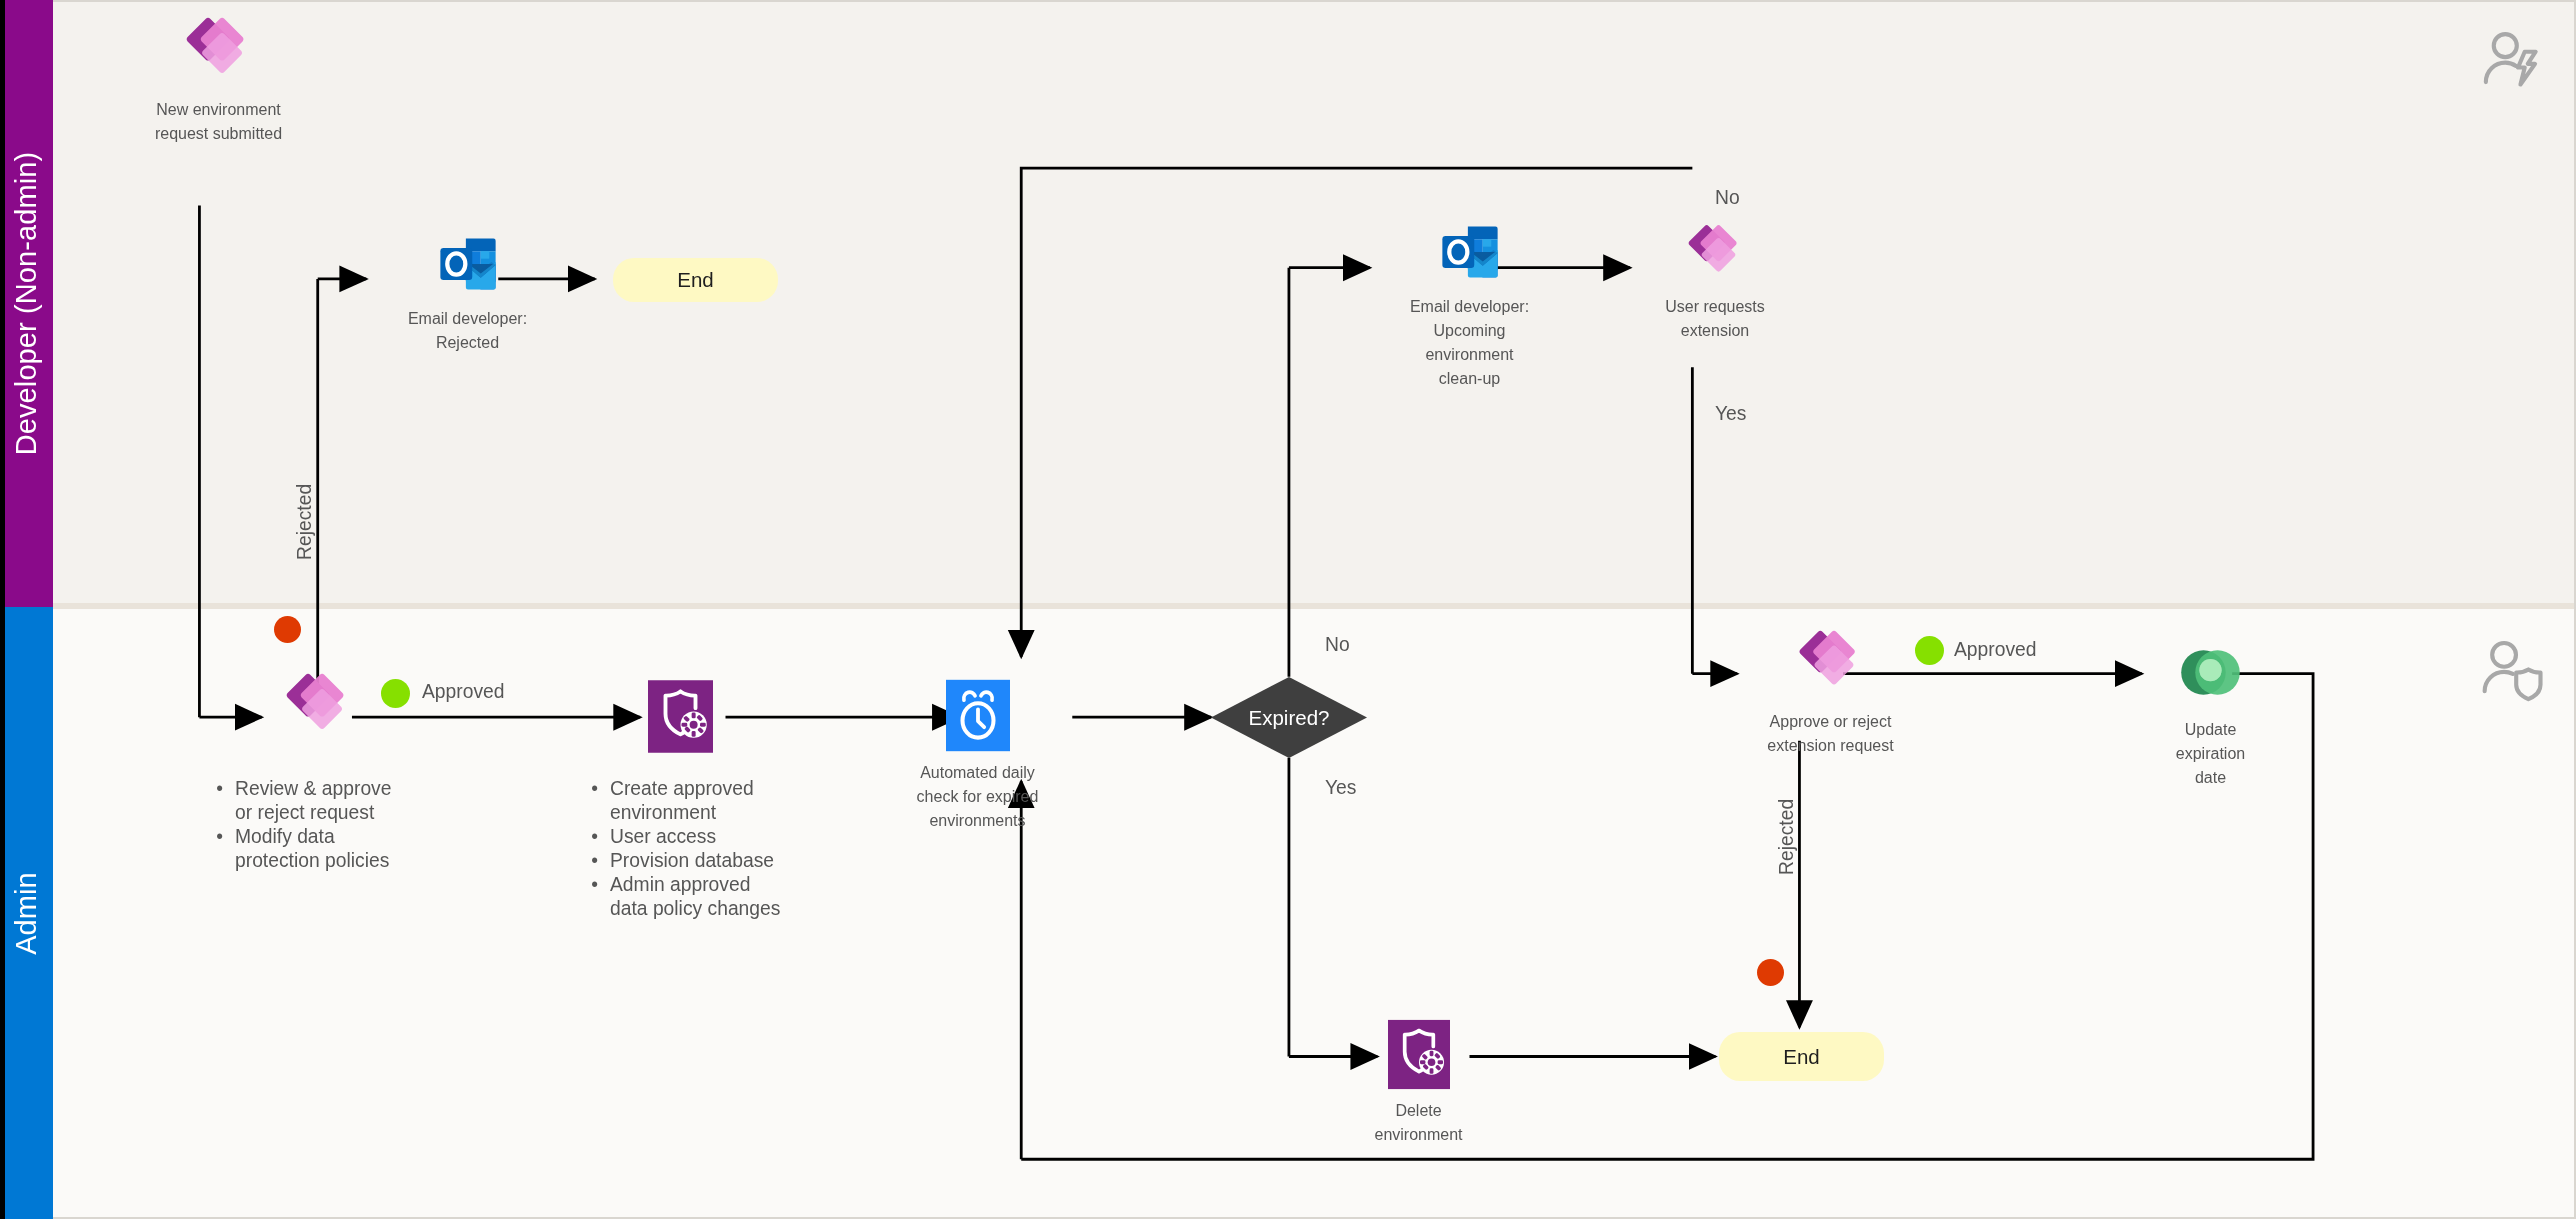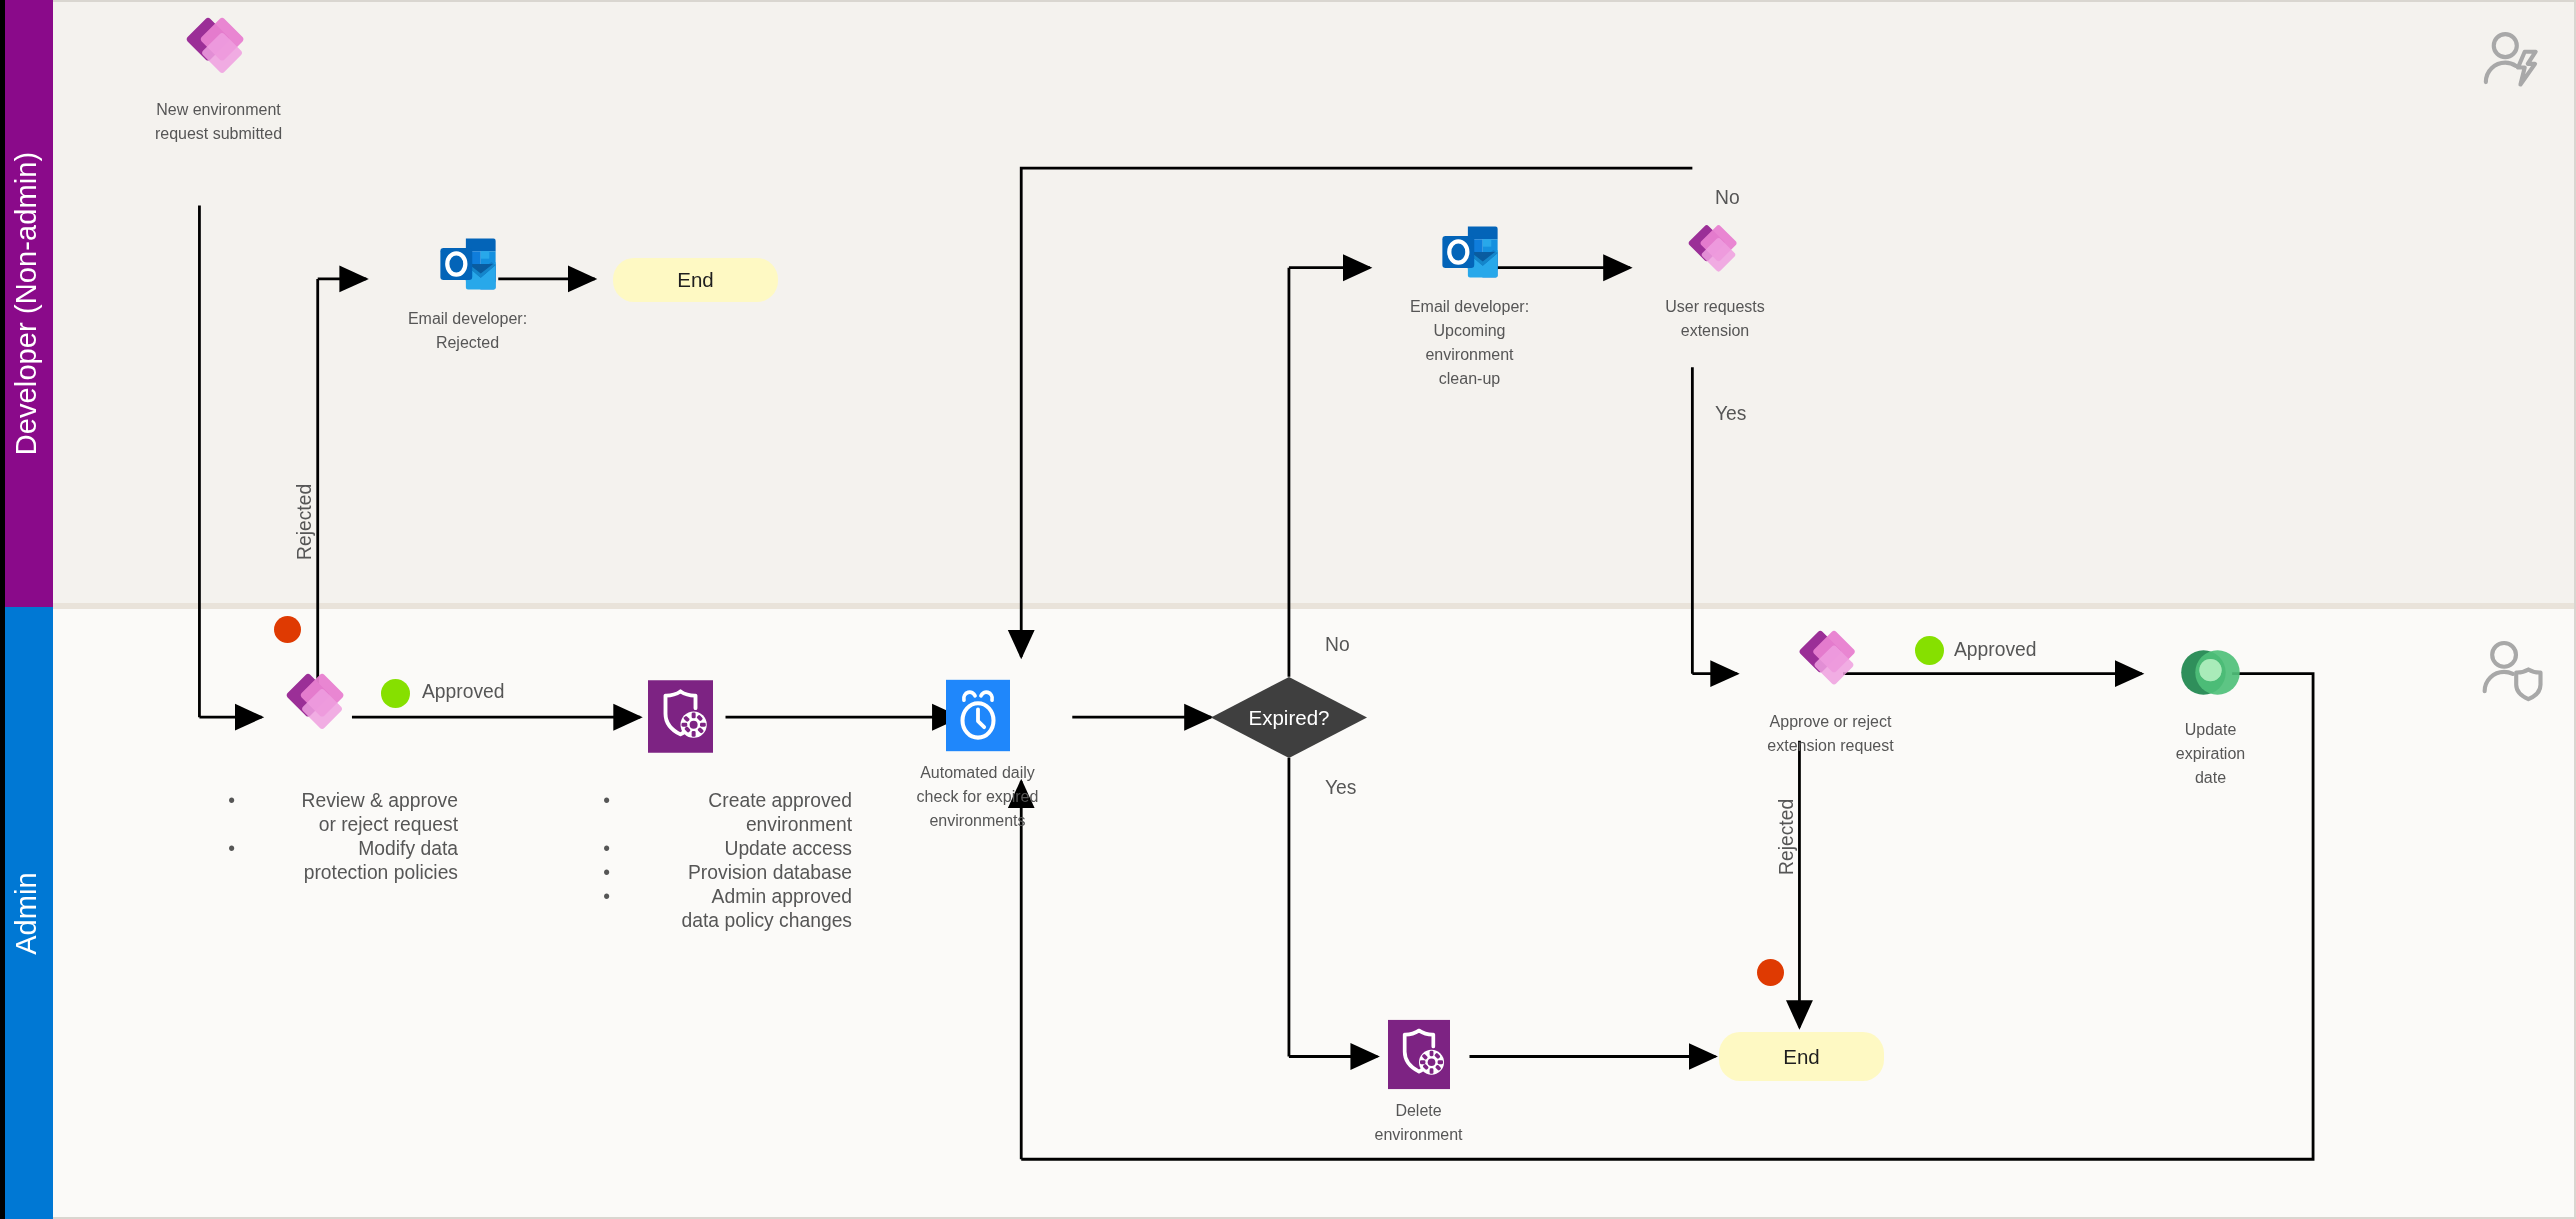--- a/index.html
+++ b/index.html
@@ -83,21 +83,21 @@
     position:absolute;color:#565656;font-size:19.3px;
     font-family:"Liberation Sans", sans-serif;white-space:nowrap;
   }
   .edge-label.vert{transform:rotate(-90deg);transform-origin:left top;}
 
   
   .bullets{
     position:absolute;color:#565656;font-size:19.3px;line-height:24px;
     font-family:"Liberation Sans", sans-serif;
   }
-  .bullets ul{margin:12px;padding-left:20px;list-style:none;text-align:right;}
+  .bullets ul{margin:0;padding-left:20px;list-style:none;}
   .bullets li{position:relative;margin:0 0 0 0;}
   .bullets li::before{content:"\2022";position:absolute;left:-18.7px;top:0;}
 
   
   .persona{position:absolute;}
 
   svg{overflow:visible;}
   #wires{position:absolute;left:0;top:0;width:2576px;height:1219px;pointer-events:none;}
 </style>
 </head>
@@ -274,21 +274,21 @@
           <rect x="29.3" y="37.8" width="4.6" height="3.2" rx="1.1" transform="rotate(45 31.6 39.4)"></rect>
           <rect x="39.1" y="28.6" width="4.6" height="3.2" rx="1.1" transform="rotate(45 41.4 30.2)"></rect>
         </g>
       </svg>
     </span>
   </div>
   <div class="bullets" style="left:590px;top:777px;width:274px;">
     <ul>
       <li style="white-space:pre-line;">Create approved
 environment</li>
-      <li style="white-space:pre-line;">Update access</li>
+      <li style="white-space:pre-line;">User access</li>
       <li style="white-space:pre-line;">Provision database</li>
       <li style="white-space:pre-line;">Admin approved
 data policy changes</li>
     </ul>
   </div>
 
   <div class="node" style="left:878px;top:679px;width:199px;align-items:center;">
     <span>
       <svg class="ic" width="64" height="73" viewBox="0 0 52 58" aria-hidden="true">
         <rect x="0" y="0" width="52" height="58" fill="#1f87fb"></rect>

